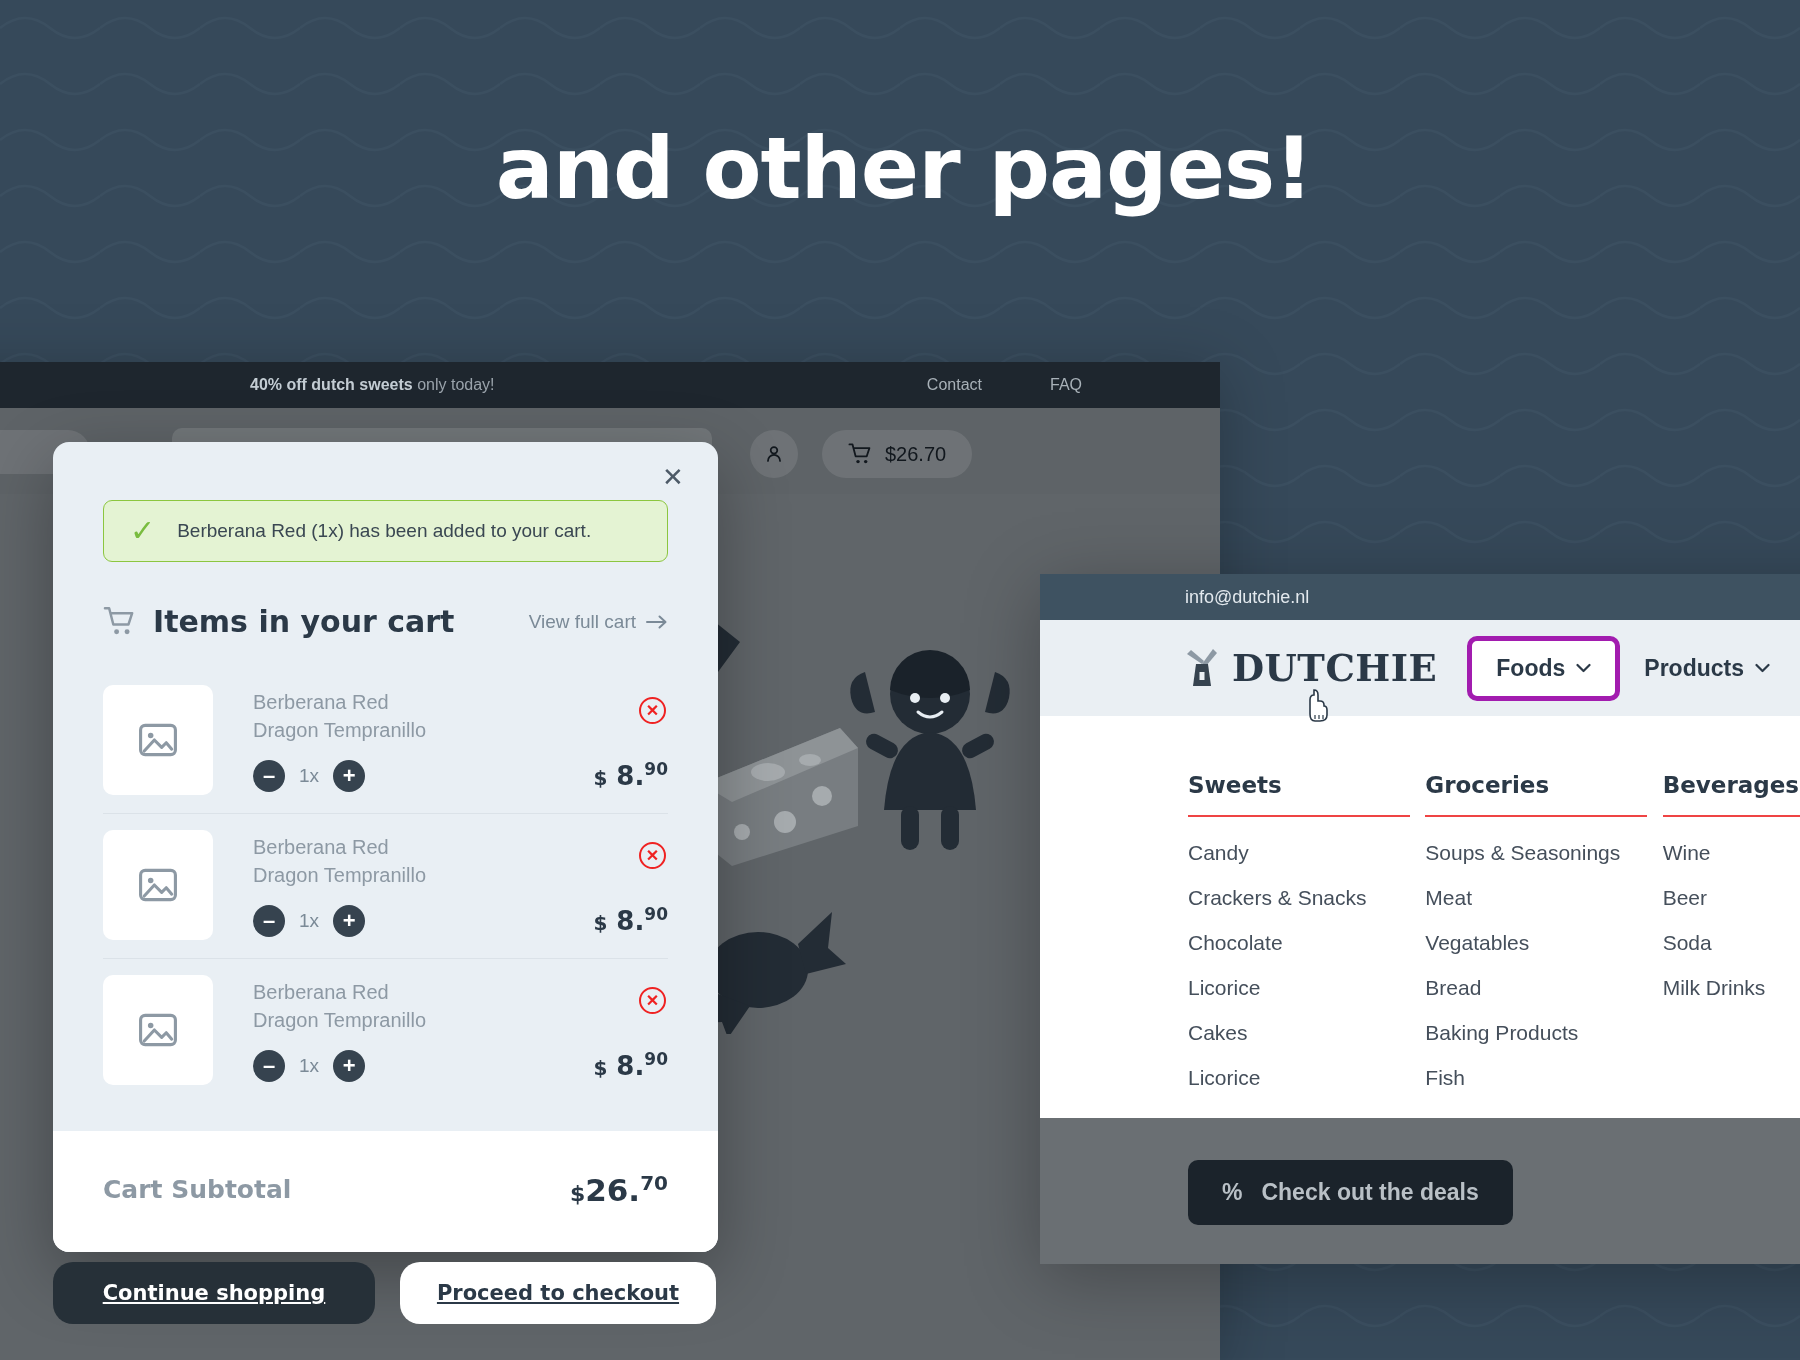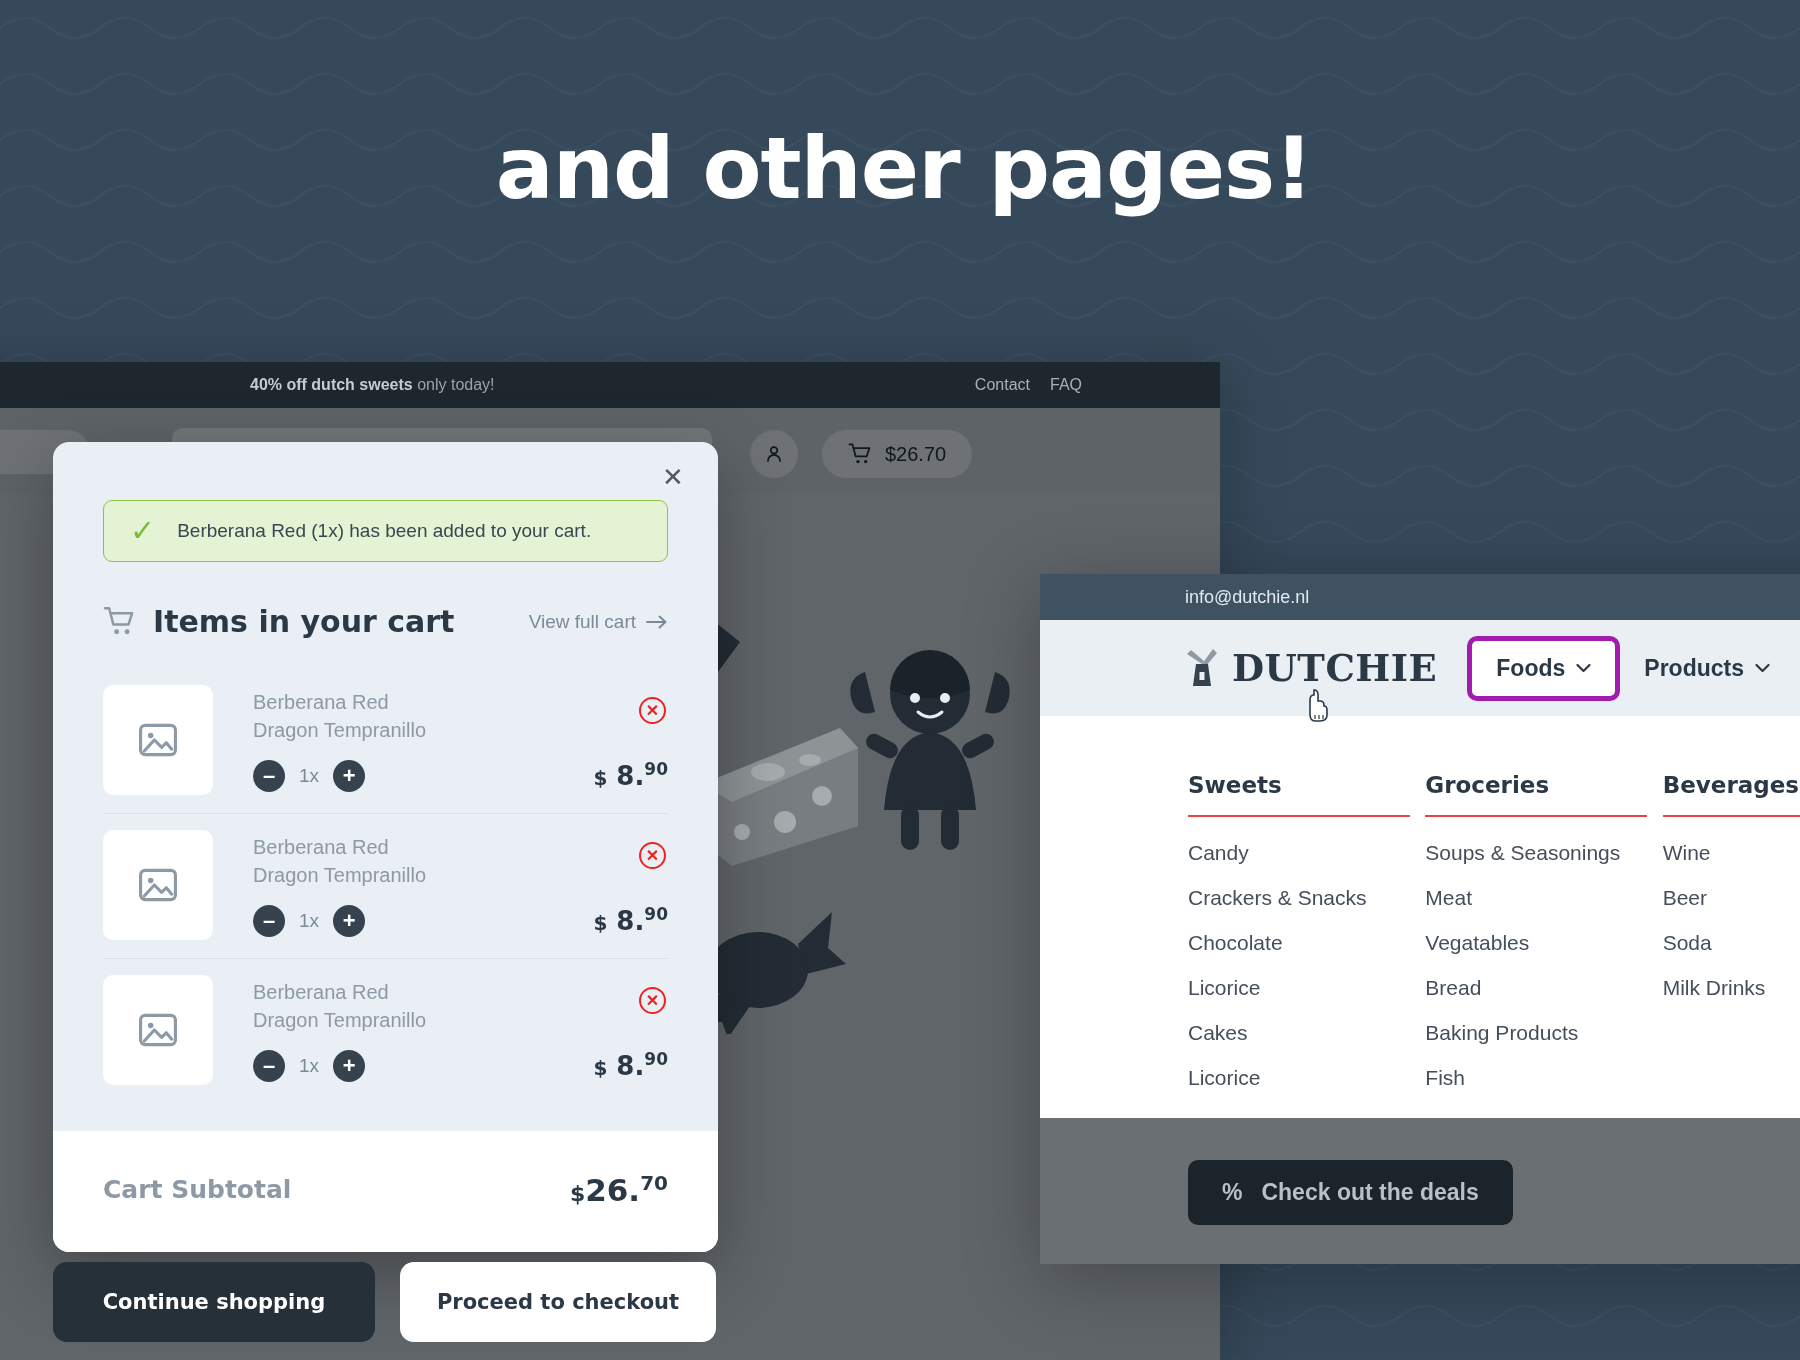--- a/index.html
+++ b/index.html
@@ -44,21 +44,21 @@
     display: flex; align-items: center;
     position: relative;
   }
   #shop-promo {
     position: absolute; left: 390px;
     font-size: 16px; color: #9aa3ab;
   }
   #shop-promo b { color: #c3ccd3; font-weight: 700; }
   #shop-topbar-links {
     position: absolute; right: 138px;
-    display: flex; gap: 20px;
+    display: flex; gap: 68px;
     font-size: 16px; color: #a8b1b8;
   }
   #shop-header {
     height: 86px;
     background: #5e6367;
     display: flex; align-items: center;
     position: relative;
   }
   .pill-select {
     position: absolute; left: 20px; top: 22px;
@@ -277,24 +277,25 @@
   }
   #cart-subtotal .total .cur { font-size: 22px; }
   #cart-subtotal .total .dec { font-size: 20px; vertical-align: super; }
 
   #cart-actions {
     position: absolute; left: 53px; top: 1262px;
     display: flex; gap: 25px;
     z-index: 5;
   }
   .btn {
-    height: 80px; border-radius: 14px;
+    height: 62px; border-radius: 20px;
     display: flex; align-items: center; justify-content: center;
     font-size: 21px; font-weight: 700;
     font-family: "DejaVu Sans", sans-serif;
+    text-decoration: underline;
   }
   #btn-continue {
     width: 322px; background: #263038; color: #ffffff;
   }
   #btn-checkout {
     width: 316px; background: #ffffff; color: #2b3947;
   }
 </style>
 </head>
 <body>

